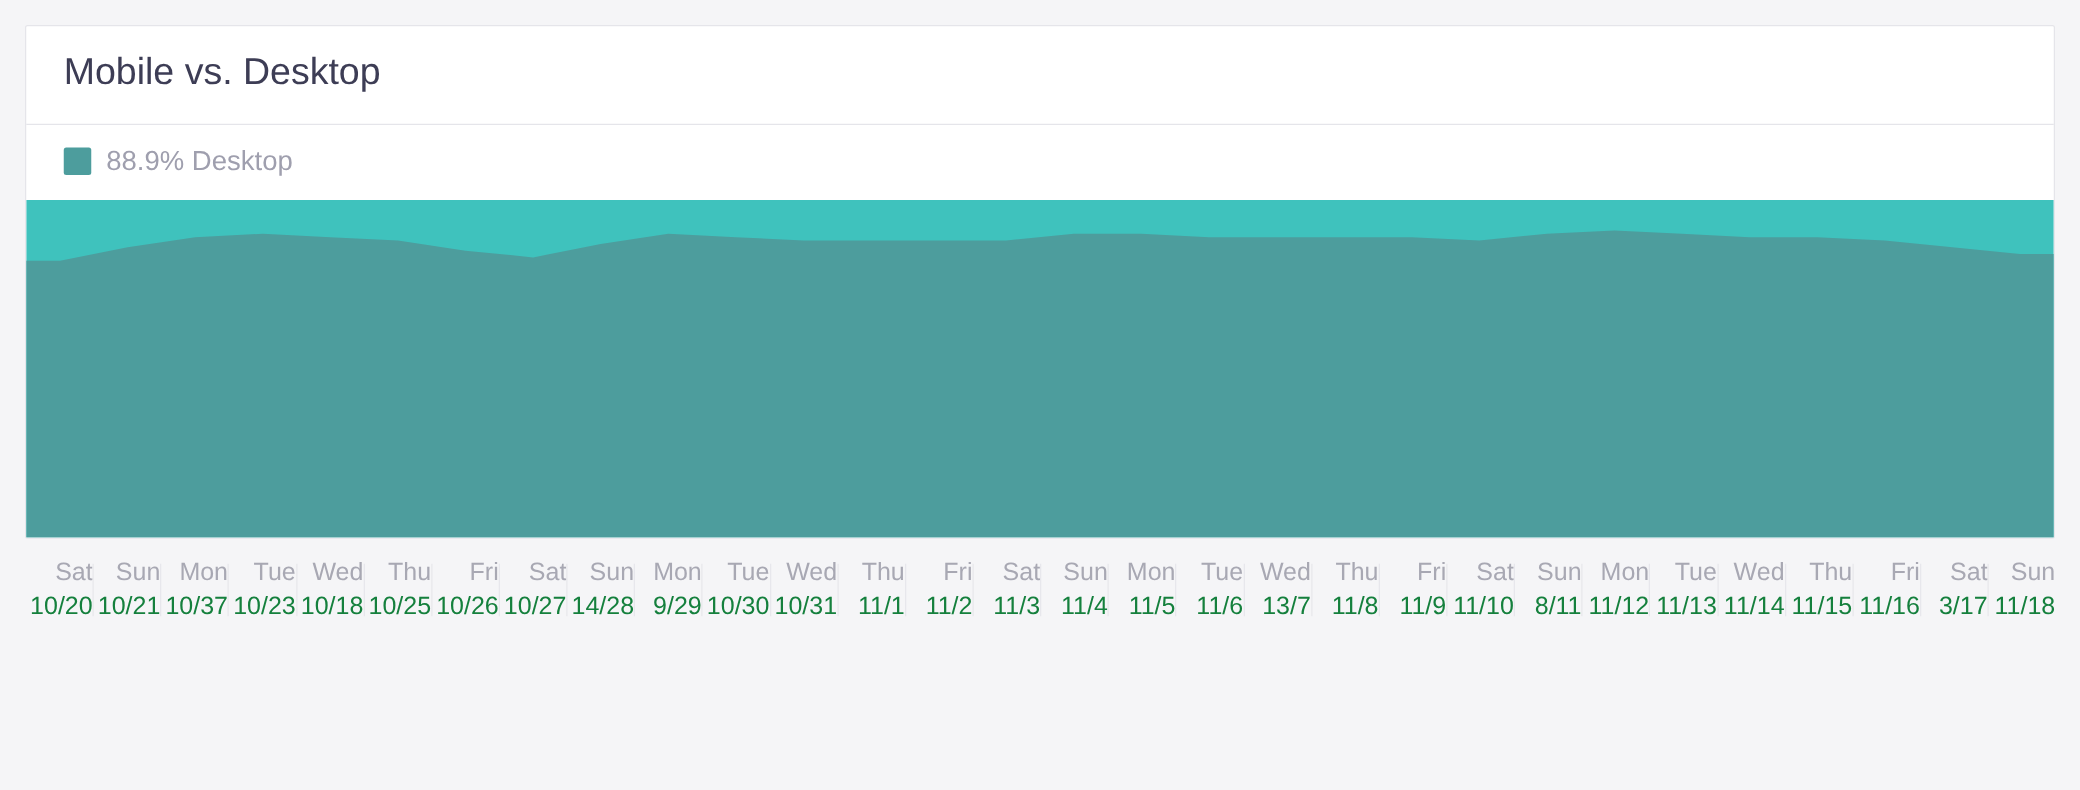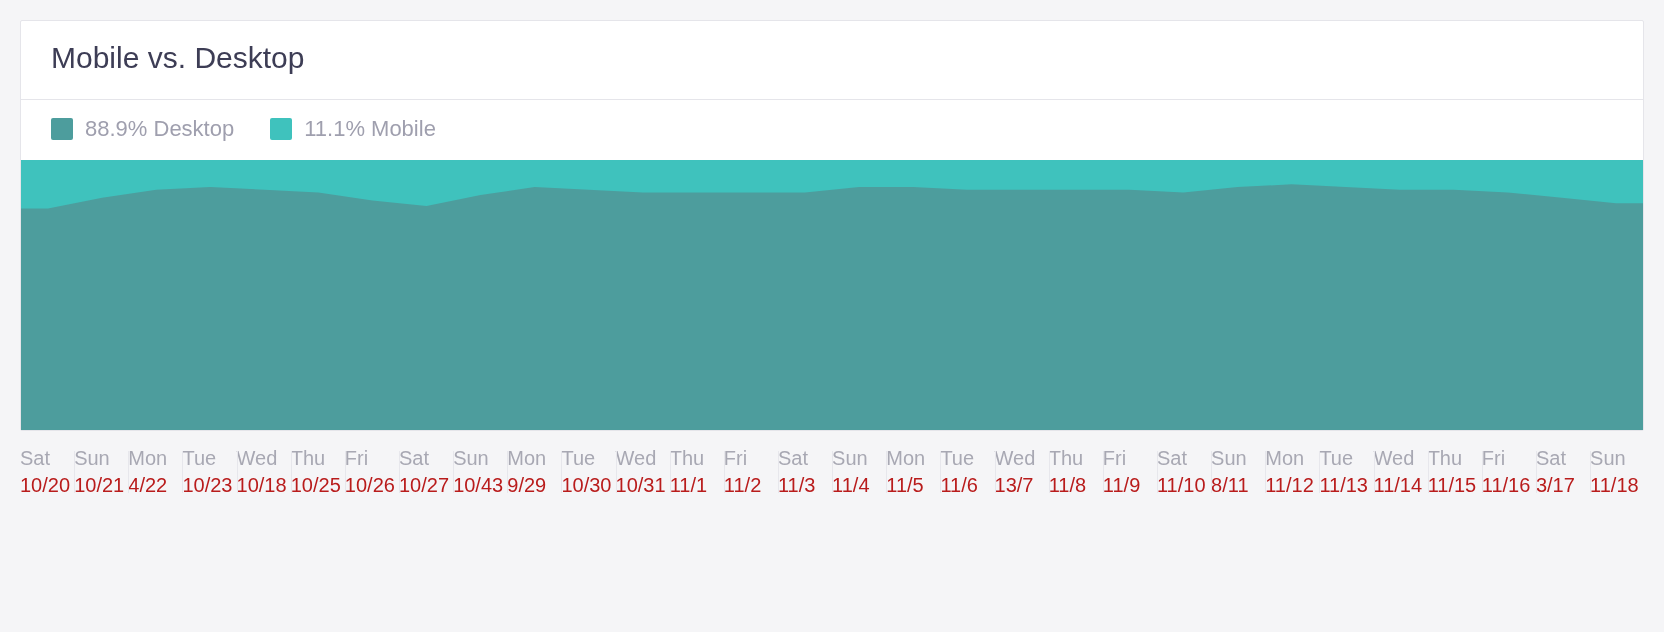--- a/index.html
+++ b/index.html
@@ -68,31 +68,31 @@
     background: #f5f5f7;
     padding-top: 14px;
     padding-bottom: 10px;
   }
   .axis {
     display: flex;
     width: 100%;
   }
   .tick {
     flex: 1 1 0;
-    text-align: left;
+    text-align: right;
     position: relative;
   }
   .tick .day {
     font-size: 20px;
     color: #a8a8b3;
     line-height: 1.35;
   }
   .tick .date {
     font-size: 20px;
-    color: #b91c1c;
+    color: #15803d;
     line-height: 1.35;
     white-space: nowrap;
   }
   .tick::before {
     content: "";
     position: absolute;
     left: 0;
     top: 6px;
     bottom: 6px;
     width: 1px;
@@ -107,24 +107,20 @@
   <div class="card">
     <div class="card-header">
       <h2 class="card-title">Mobile vs. Desktop</h2>
     </div>
 
     <div class="legend">
       <div class="legend-item">
         <span class="swatch desktop"></span>
         <span>88.9% Desktop</span>
       </div>
-      <div class="legend-item">
-        <span class="swatch mobile"></span>
-        <span>11.1% Mobile</span>
-      </div>
     </div>
 
     <div class="chart-wrap">
       <svg class="chart" id="area-chart" viewBox="0 0 1620 270" preserveAspectRatio="none">
           <rect x="0" y="0" width="1620" height="270" fill="#3fc2bd"></rect>
           <path d="M 0 270 L 0 48.60000000000002 L 27.0 48.6 L 81.0 37.8 L 135.0 29.7 L 189.0 27.0 L 243.0 29.7 L 297.0 32.4 L 351.0 40.5 L 405.0 45.9 L 459.0 35.1 L 513.0 27.0 L 567.0 29.7 L 621.0 32.4 L 675.0 32.4 L 729.0 32.4 L 783.0 32.4 L 837.0 27.0 L 891.0 27.0 L 945.0 29.7 L 999.0 29.7 L 1053.0 29.7 L 1107.0 29.7 L 1161.0 32.4 L 1215.0 27.0 L 1269.0 24.3 L 1323.0 27.0 L 1377.0 29.7 L 1431.0 29.7 L 1485.0 32.4 L 1539.0 37.8 L 1593.0 43.2 L 1620 43.2 L 1620 270 Z" fill="#4d9d9d"></path>
         </svg>
     </div>
   </div>
 
@@ -133,21 +129,21 @@
         <div class="tick">
           <div class="day">Sat</div>
           <div class="date">10/20</div>
         </div>
         <div class="tick">
           <div class="day">Sun</div>
           <div class="date">10/21</div>
         </div>
         <div class="tick">
           <div class="day">Mon</div>
-          <div class="date">4/22</div>
+          <div class="date">10/37</div>
         </div>
         <div class="tick">
           <div class="day">Tue</div>
           <div class="date">10/23</div>
         </div>
         <div class="tick">
           <div class="day">Wed</div>
           <div class="date">10/18</div>
         </div>
         <div class="tick">
@@ -157,21 +153,21 @@
         <div class="tick">
           <div class="day">Fri</div>
           <div class="date">10/26</div>
         </div>
         <div class="tick">
           <div class="day">Sat</div>
           <div class="date">10/27</div>
         </div>
         <div class="tick">
           <div class="day">Sun</div>
-          <div class="date">10/43</div>
+          <div class="date">14/28</div>
         </div>
         <div class="tick">
           <div class="day">Mon</div>
           <div class="date">9/29</div>
         </div>
         <div class="tick">
           <div class="day">Tue</div>
           <div class="date">10/30</div>
         </div>
         <div class="tick">

